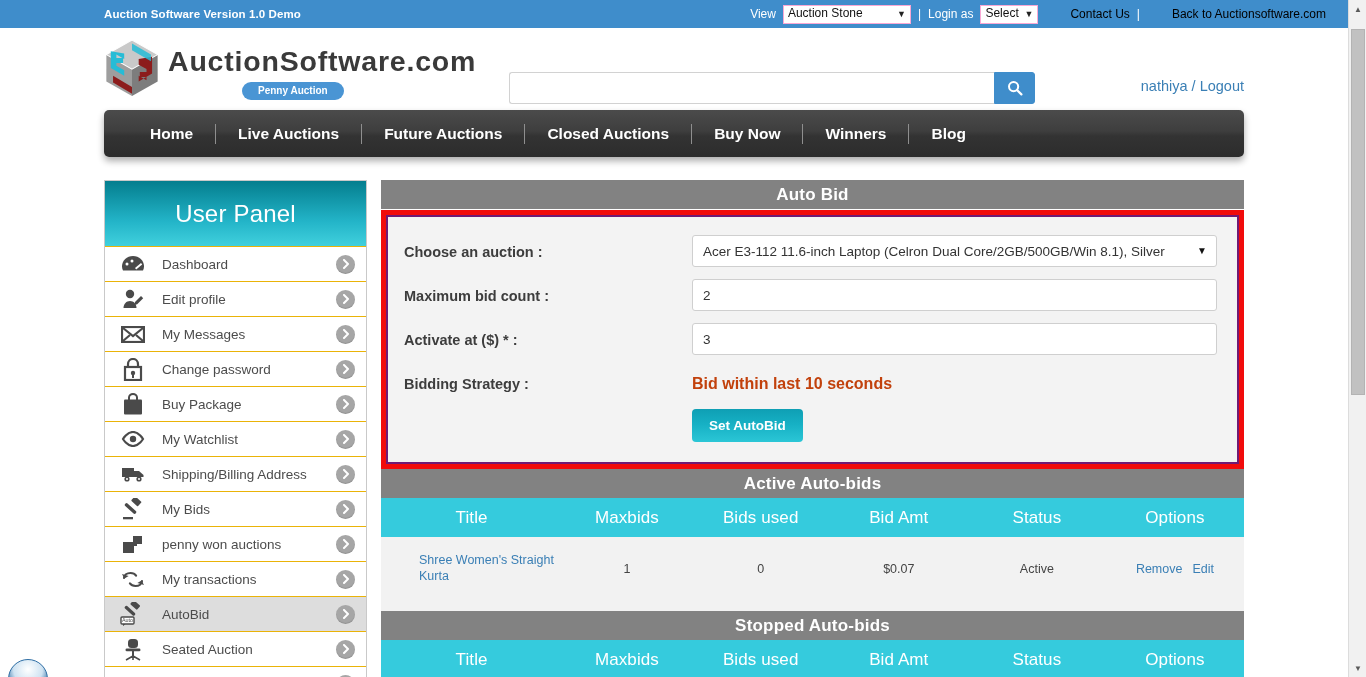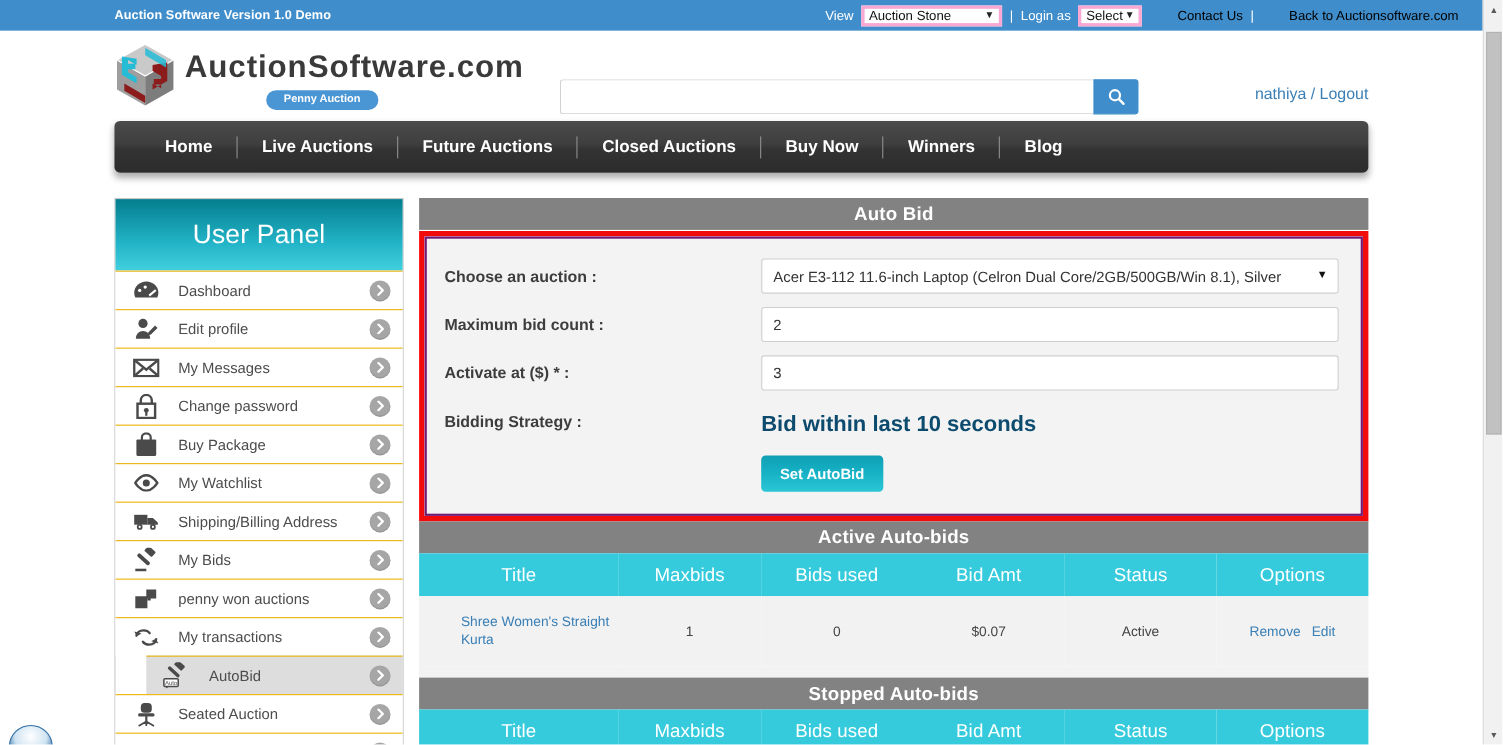--- a/index.html
+++ b/index.html
@@ -47,29 +47,28 @@
     right: 22px;
     display: flex;
     align-items: center;
     gap: 7px;
     white-space: nowrap;
     font-size: 12px;
   }
   .topbar-right .lbl { color: #ffffff; }
   .topbar-sel {
     background: #ffffff;
-    border: 3px solid #f9a8d4;
+    border: 1px solid #f9a8d4;
     color: #111;
     font-family: "Liberation Sans", sans-serif;
     font-size: 12px;
     height: 19px;
     padding: 0 18px 0 4px;
     position: relative;
     display: inline-flex;
-    align-items: center;
     min-width: 58px;
   }
   .topbar-sel .caret {
     position: absolute; right: 4px; top: 50%;
     transform: translateY(-50%);
     font-size: 9px; color: #222; line-height: 1;
   }
   .sel-auction { width: 128px; }
   .sel-login { width: 49px; }
   .sep { color: #ffffff; }
@@ -193,21 +192,21 @@
   .side-item {
     height: 35px;
     border-top: 1px solid #eab308;
     display: flex;
     align-items: center;
     padding: 0 11px 0 13px;
     background: #ffffff;
     cursor: pointer;
   }
   .side-item:first-of-type { border-top: none; }
-  .side-item.active { background: #dddddd; margin-left: 28px; }
+  .side-item.active { background: #dddddd; }
   .side-ico {
     width: 30px; height: 26px;
     flex: 0 0 30px;
     display: flex; align-items: center; justify-content: center;
     color: #4a4a4a;
   }
   .side-label {
     flex: 1;
     margin-left: 14px;
     font-size: 13.5px;
@@ -278,23 +277,23 @@
   .fake-select { padding-right: 28px; cursor: pointer; }
   .fake-select .txt {
     overflow: hidden; text-overflow: ellipsis; white-space: nowrap;
   }
   .fake-select .caret {
     position: absolute; right: 9px; top: 50%;
     transform: translateY(-50%);
     font-size: 10px; color: #111; line-height: 1;
   }
   .strategy-val {
-    font-size: 20px;
+    font-size: 16px;
     font-weight: bold;
-    color: #0c4a6e;
+    color: #c2410c;
     padding-top: 8px;
     white-space: nowrap;
   }
   .btn-row { display: flex; }
   .btn-row .spacer { width: 288px; flex: 0 0 288px; }
   .btn-autobid {
     background: linear-gradient(to bottom, #0f9fb4 0%, #16b0c4 45%, #2bc6d6 100%);
     color: #ffffff;
     font-size: 13.5px;
     font-weight: bold;

